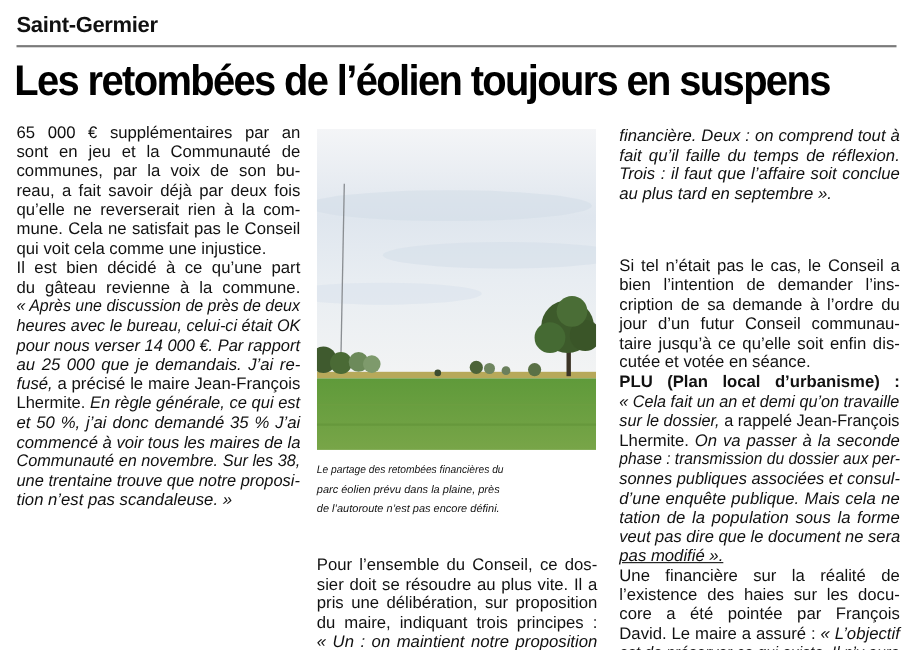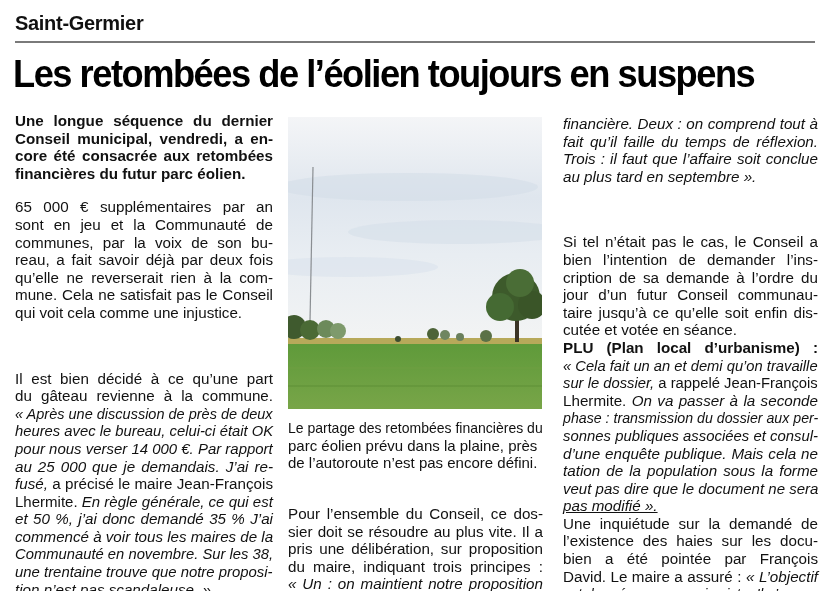--- a/index.html
+++ b/index.html
@@ -10,48 +10,42 @@
   .col { position: absolute; font-size: 15.2px; line-height: 17.6px; text-align: justify; }
   .col p { margin: 0; }
   .col .line { display: block; white-space: nowrap; text-align: justify; text-align-last: justify; }
   .col .line.last { text-align-last: left; }
   .c1 { left: 15px; top: 112px; width: 258px; }
   .c3 { left: 563px; top: 115px; width: 255px; }
   .lead { font-weight: bold; margin-bottom: 16px !important; }
   .it { font-style: italic; }
   .b { font-weight: bold; }
   .photo { position: absolute; left: 288px; top: 117px; width: 254px; height: 292px; overflow: hidden; }
-  .caption { position: absolute; left: 288px; top: 419px; width: 255px; font-size: 15px; line-height: 17.5px; }
+  .caption { position: absolute; left: 288px; top: 419px; width: 255px; font-style: italic; font-size: 10px; line-height: 17.5px; }
   .caption .line { display:block; white-space: nowrap; }
   .body2 { position: absolute; left: 288px; top: 489px; width: 255px; font-size: 15.2px; line-height: 17.6px; margin-top: 16px; }
   .body2 .line { display: block; white-space: nowrap; text-align: justify; text-align-last: justify; }
 </style>
 </head>
 <body>
 
 <div class="kicker">Saint-Germier</div>
 <div class="kicker-rule"></div>
 <h1 class="headline" style="margin:0;">Les retombées de l’éolien toujours en suspens</h1>
 
 <div class="col c1">
-  <p class="lead">
-    <span class="line" style="display: block; text-align-last: justify;">Une longue séquence du dernier</span>
-    <span class="line" style="display: block; text-align-last: justify;">Conseil municipal, vendredi, a en-</span>
-    <span class="line" style="display: block; text-align-last: justify;">core été consacrée aux retombées</span>
-    <span class="line last" style="display: block;">financières du futur parc éolien.</span>
-  </p>
   <p>
     <span class="line" style="display: block; text-align-last: justify;">65 000 € supplémentaires par an</span>
     <span class="line" style="display: block; text-align-last: justify;">sont en jeu et la Communauté de</span>
     <span class="line" style="display: block; text-align-last: justify;">communes, par la voix de son bu-</span>
     <span class="line" style="display: block; text-align-last: justify;">reau, a fait savoir déjà par deux fois</span>
     <span class="line" style="display: block; text-align-last: justify;">qu’elle ne reverserait rien à la com-</span>
     <span class="line" style="display: block; text-align-last: justify;">mune. Cela ne satisfait pas le Conseil</span>
     <span class="line last" style="display: block;">qui voit cela comme une injustice.</span>
-    <span class="line" style="display: block; text-align-last: justify; margin-top: 48px;">Il est bien décidé à ce qu’une part</span>
+    <span class="line" style="display: block; text-align-last: justify;">Il est bien décidé à ce qu’une part</span>
     <span class="line" style="display: block; text-align-last: justify;">du gâteau revienne à la commune.</span>
     <span class="line it" style="display: block; transform: scaleX(0.955556); transform-origin: left center; width: 270px; text-align-last: left;">« Après une discussion de près de deux</span>
     <span class="line it" style="display: block; transform: scaleX(0.973585); transform-origin: left center; width: 265px; text-align-last: left;">heures avec le bureau, celui-ci était OK</span>
     <span class="line it" style="display: block; transform: scaleX(0.984733); transform-origin: left center; width: 262px; text-align-last: left;">pour nous verser 14 000 €. Par rapport</span>
     <span class="line it" style="display: block; text-align-last: justify;">au 25 000 que je demandais. J’ai re-</span>
     <span class="line" style="display: block; text-align-last: justify;"><span class="it">fusé,</span><span> a précisé le maire Jean-François</span></span>
     <span class="line" style="display: block; transform: scaleX(0.988506); transform-origin: left center; width: 261px; text-align-last: left;"><span>Lhermite. </span><span class="it">En règle générale, ce qui est</span></span>
     <span class="line it" style="display: block; text-align-last: justify;">et 50 %, j’ai donc demandé 35 % J’ai</span>
     <span class="line it" style="display: block; transform: scaleX(0.996139); transform-origin: left center; width: 259px; text-align-last: left;">commencé à voir tous les maires de la</span>
     <span class="line it" style="display: block; transform: scaleX(0.973585); transform-origin: left center; width: 265px; text-align-last: left;">Communauté en novembre. Sur les 38,</span>
@@ -134,19 +128,19 @@
   <span class="line b" style="display: block; text-align-last: justify;">PLU (Plan local d’urbanisme) :</span>
   <span class="line it" style="display: block; transform: scaleX(0.969582); transform-origin: left center; width: 263px; text-align-last: left;">« Cela fait un an et demi qu’on travaille</span>
   <span class="line" style="display: block; transform: scaleX(0.973282); transform-origin: left center; width: 262px; text-align-last: left;"><span class="it">sur le dossier,</span><span> a rappelé Jean-François</span></span>
   <span class="line" style="display: block; text-align-last: justify;"><span>Lhermite. </span><span class="it">On va passer à la seconde</span></span>
   <span class="line it" style="display: block; transform: scaleX(0.934066); transform-origin: left center; width: 273px; text-align-last: left;">phase : transmission du dossier aux per-</span>
   <span class="line it" style="display: block; transform: scaleX(0.980769); transform-origin: left center; width: 260px; text-align-last: left;">sonnes publiques associées et consul-</span>
   <span class="line it" style="display: block; text-align-last: justify;">d’une enquête publique. Mais cela ne</span>
   <span class="line it" style="display: block; text-align-last: justify;">tation de la population sous la forme</span>
   <span class="line it" style="display: block; transform: scaleX(0.988372); transform-origin: left center; width: 258px; text-align-last: left;">veut pas dire que le document ne sera</span>
   <span class="line it last" style="display: block; text-decoration: underline;">pas modifié ».</span>
-  <span class="line" style="display: block; text-align-last: justify;">Une inquiétude sur la demandé de</span>
+  <span class="line" style="display: block; text-align-last: justify;">Une financière sur la réalité de</span>
   <span class="line" style="display: block; text-align-last: justify;">l’existence des haies sur les docu-</span>
-  <span class="line" style="display: block; text-align-last: justify;">bien a été pointée par François</span>
+  <span class="line" style="display: block; text-align-last: justify;">core a été pointée par François</span>
   <span class="line" style="display: block; text-align-last: justify;"><span>David. Le maire a assuré : </span><span class="it">« L’objectif</span></span>
   <span class="line it" style="display: block; transform: scaleX(0.934066); transform-origin: left center; width: 273px; text-align-last: left;">est de préserver ce qui existe. Il n’y aura</span>
   <span class="line it last" style="display: block;">pas d’obligation à recréer »</span>
 </div>
 
 </body></html>

